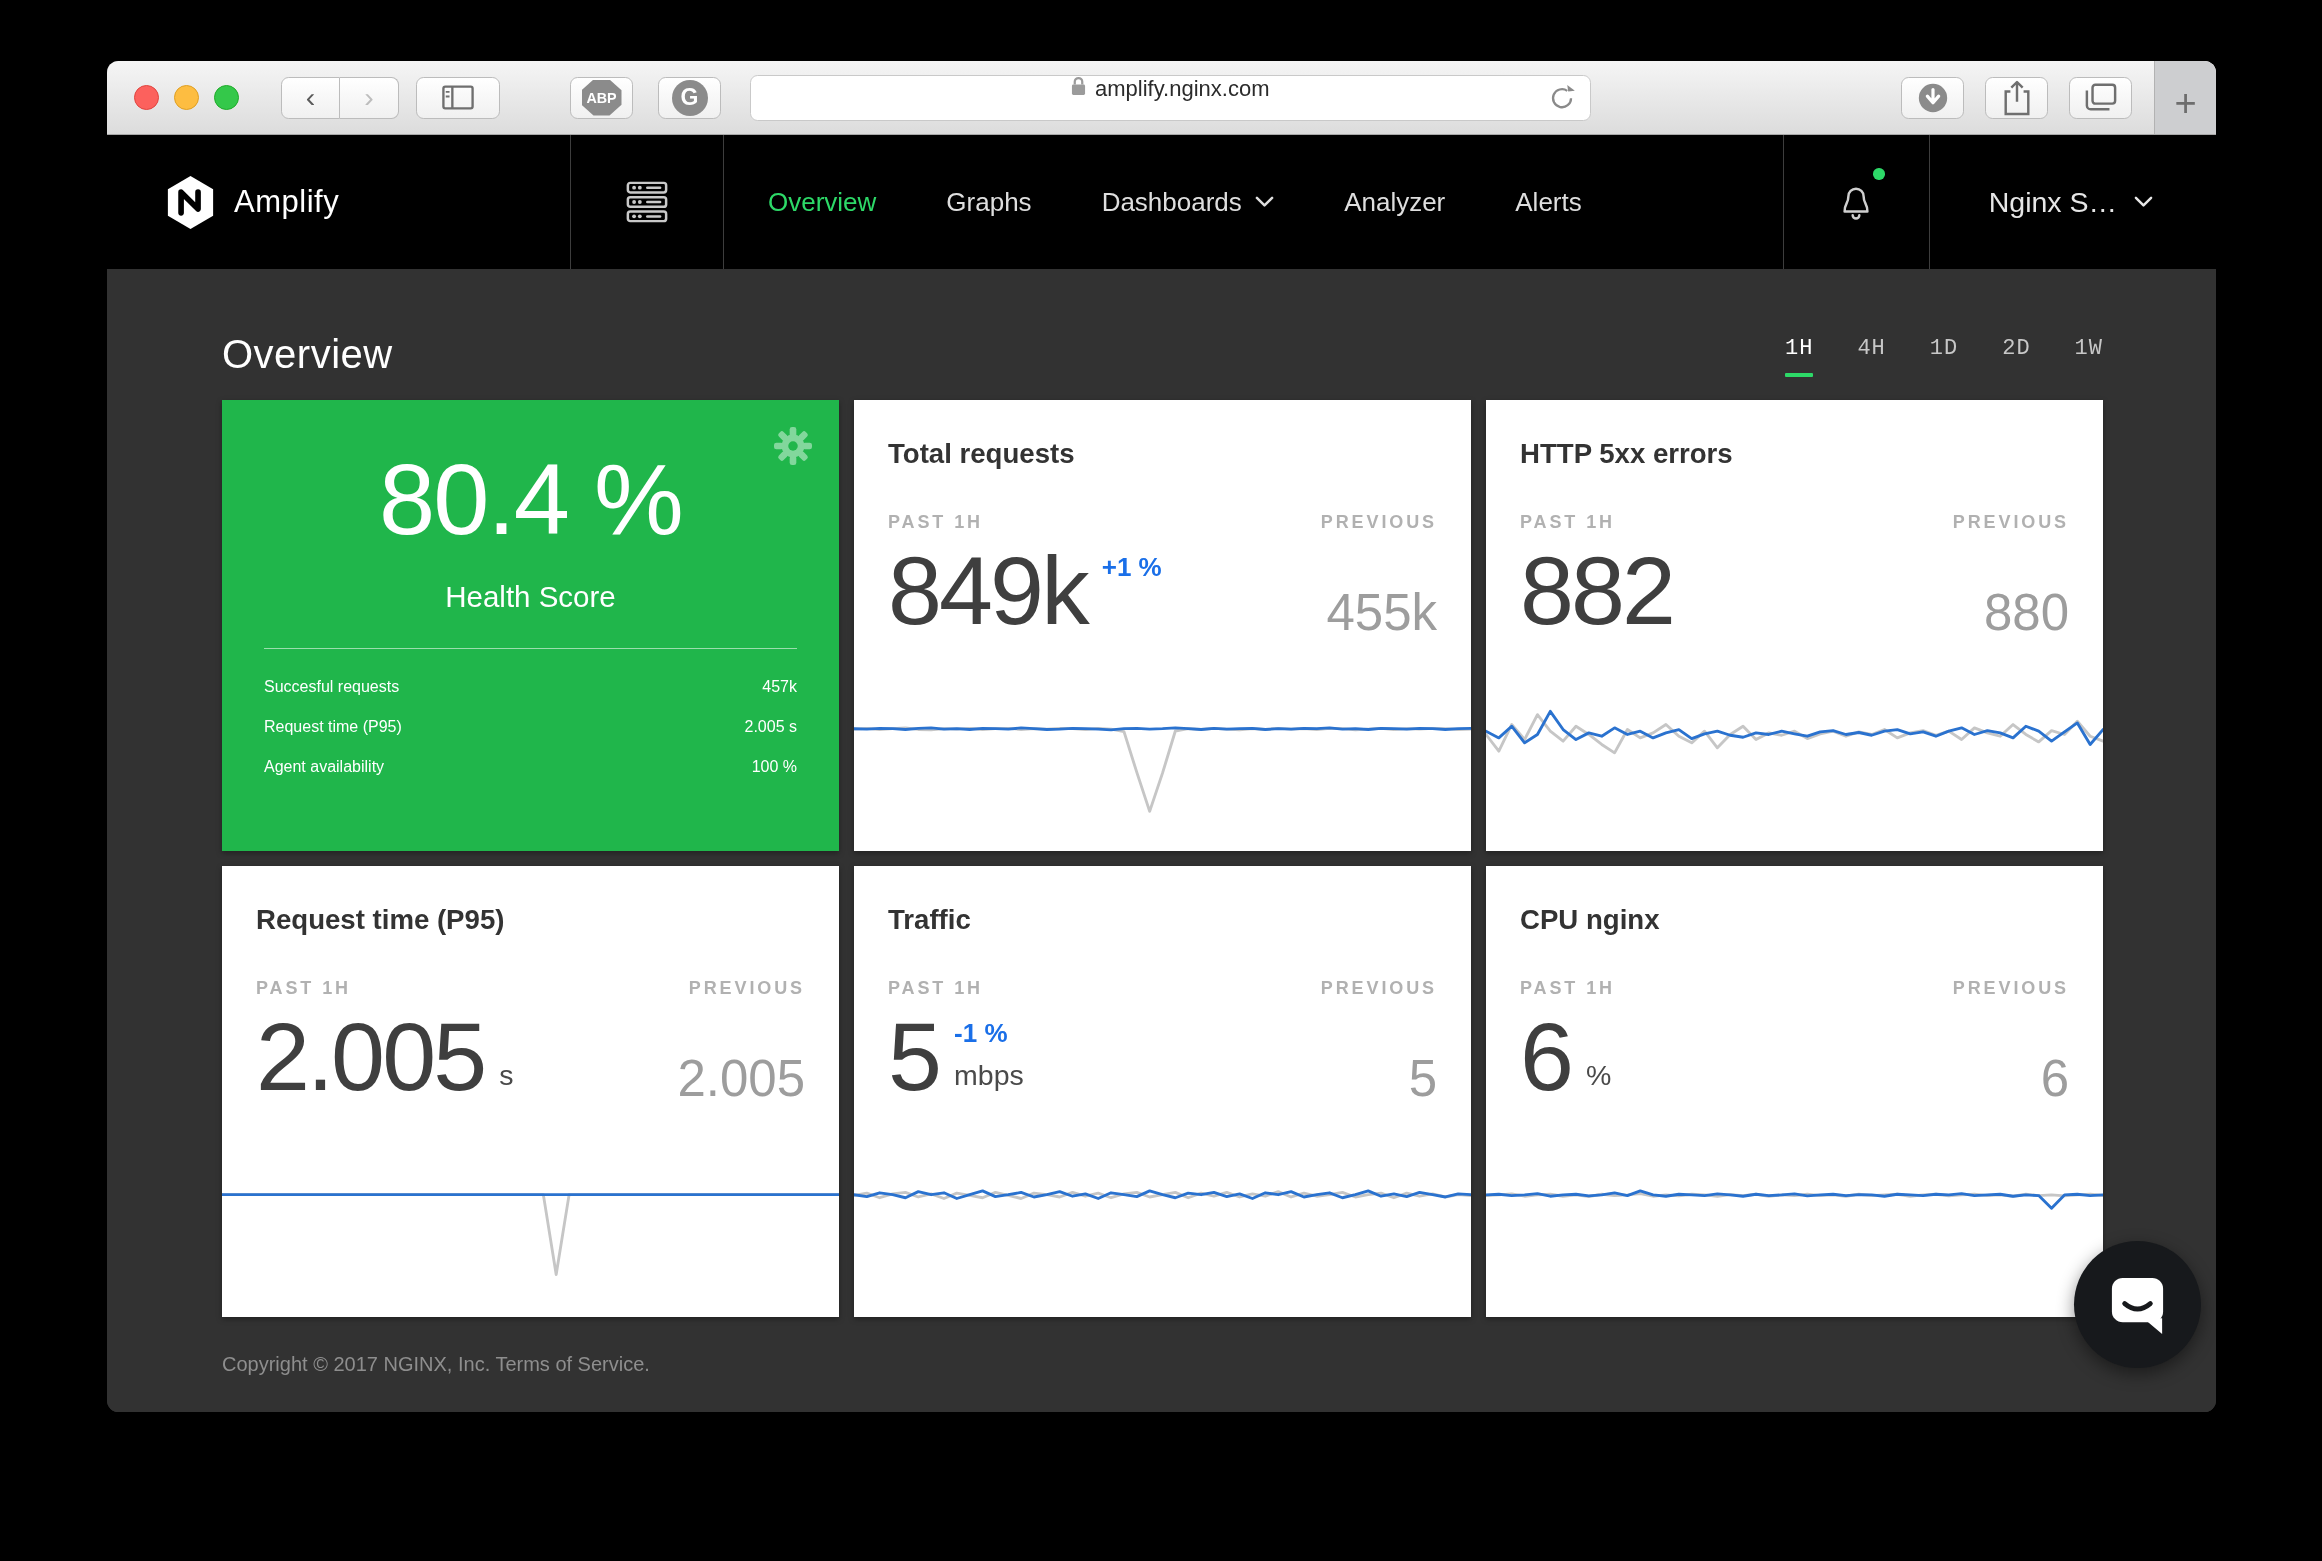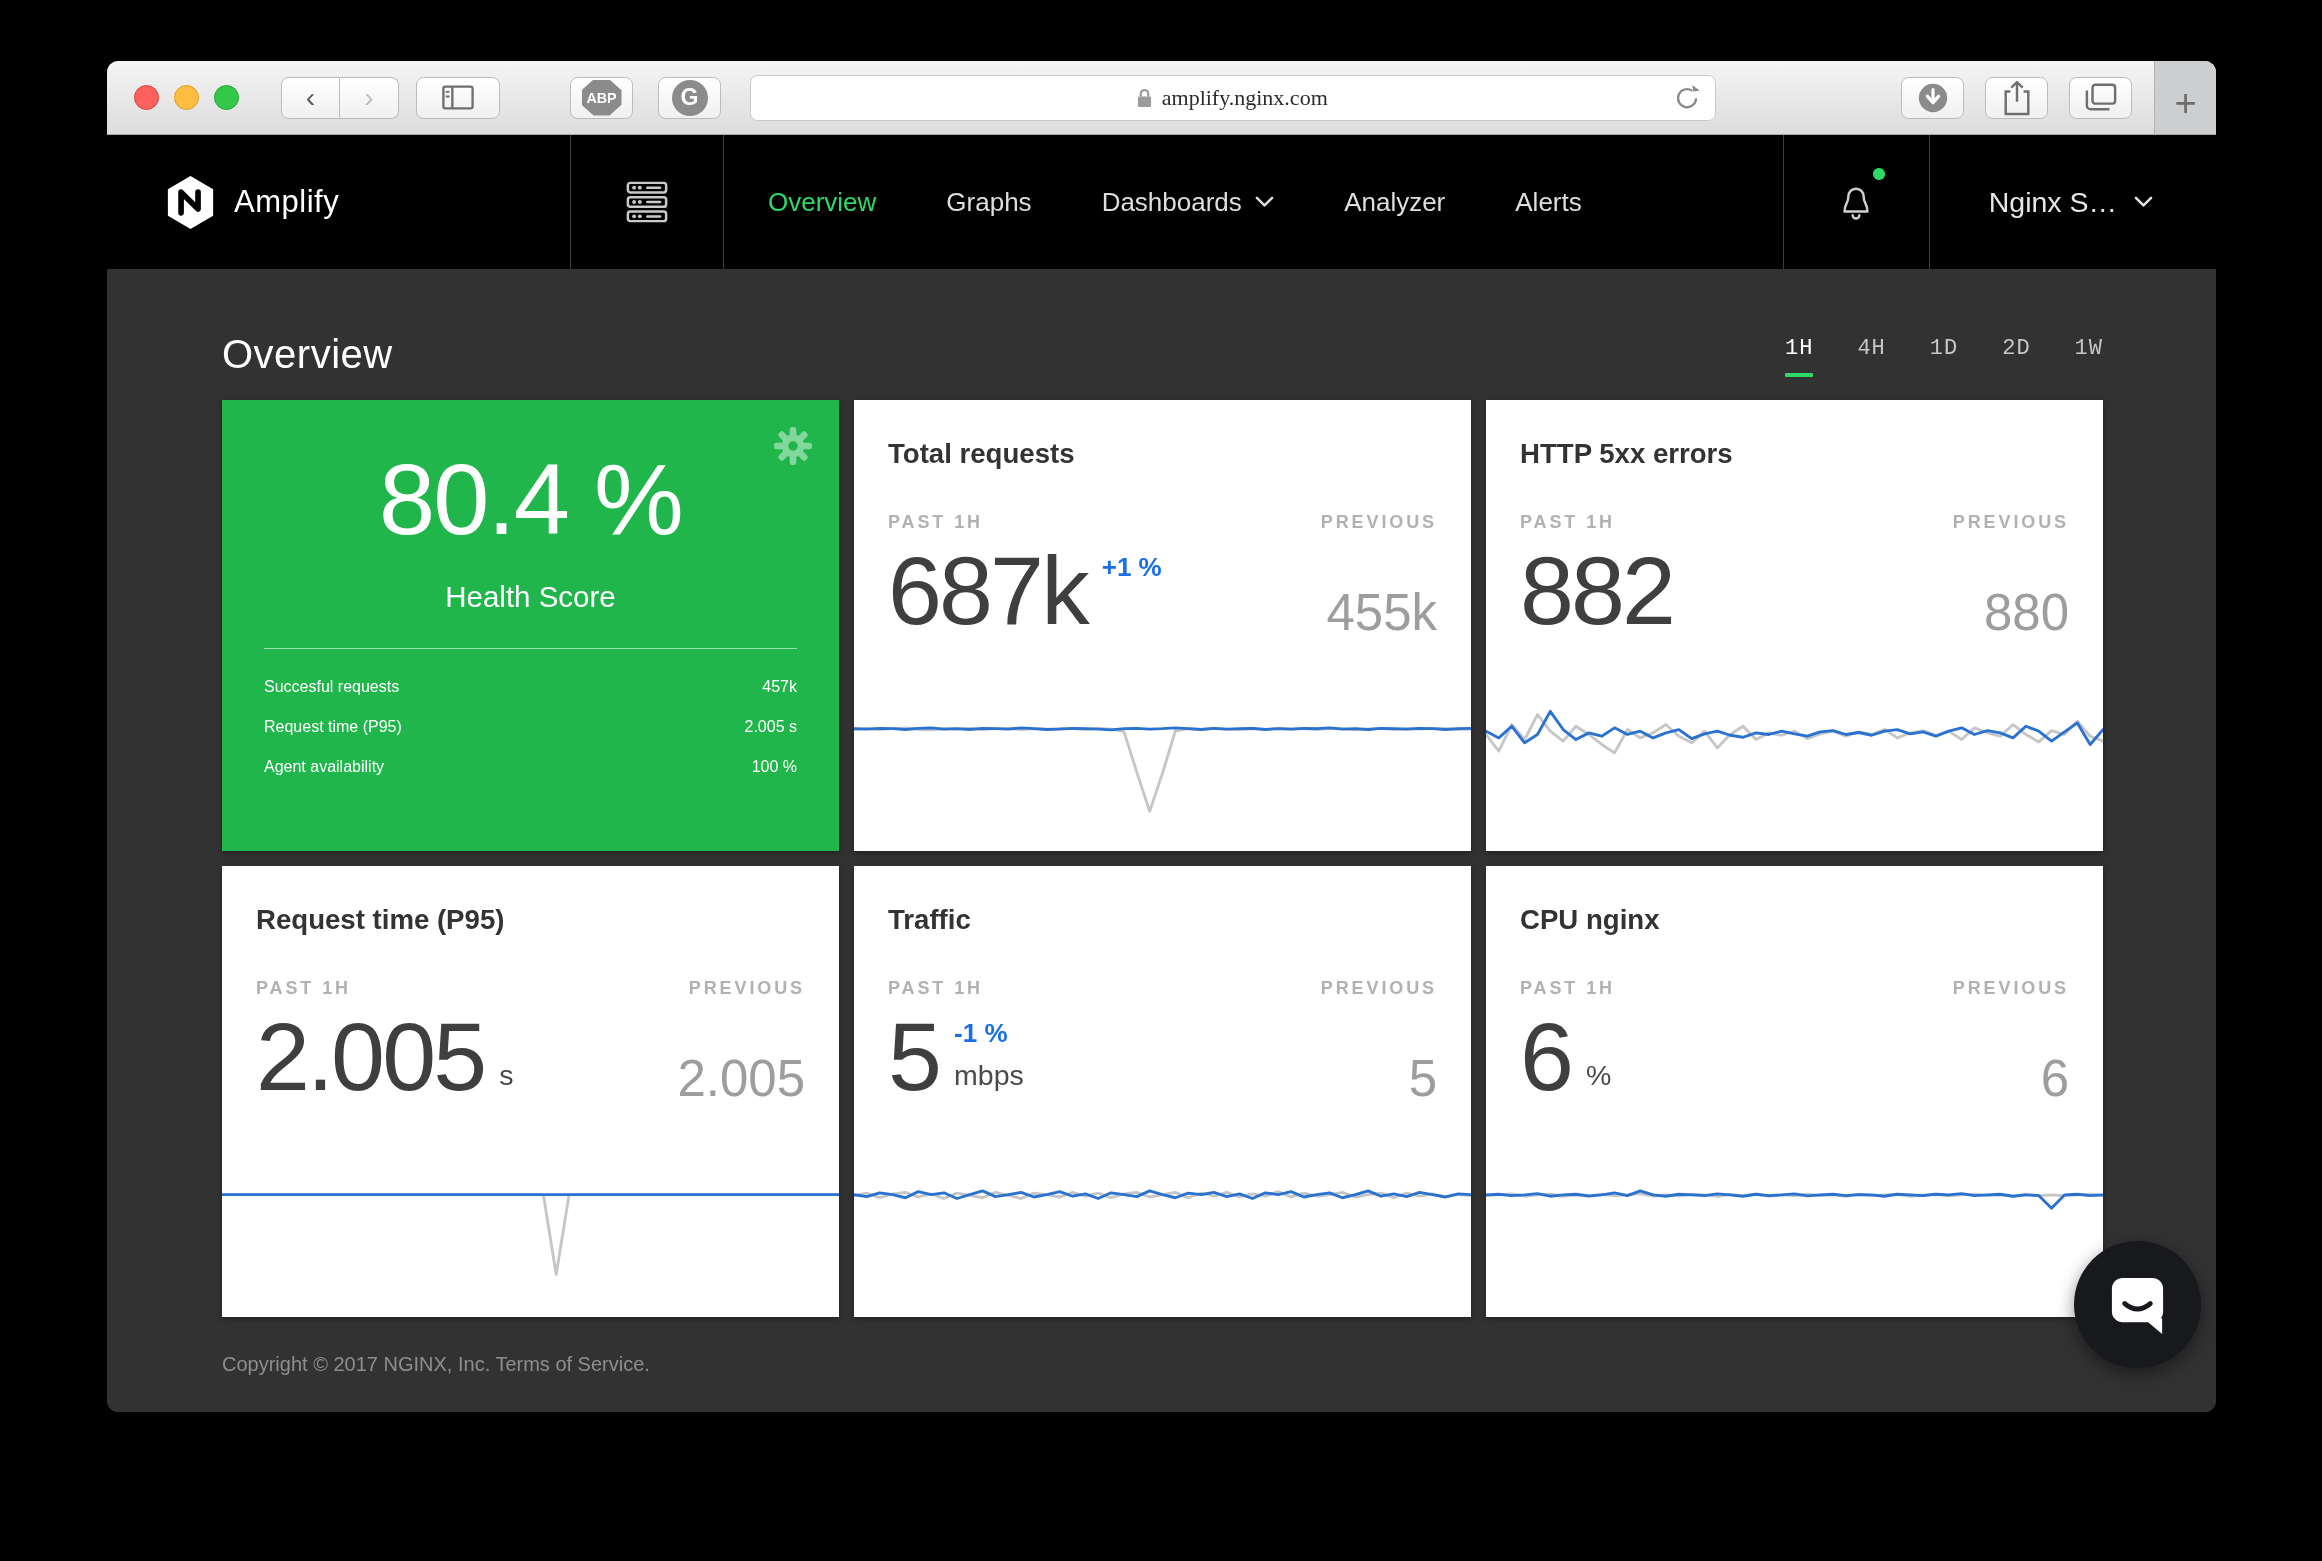--- a/index.html
+++ b/index.html
@@ -40,23 +40,23 @@
   .abp-badge{
     width:40px;height:36px;background:#8b8b8b;color:#fff;font-size:14.3px;font-weight:700;
     display:flex;align-items:center;justify-content:center;
     clip-path:polygon(30% 0,70% 0,100% 30%,100% 70%,70% 100%,30% 100%,0 70%,0 30%);
   }
   .g-badge{
     width:36px;height:36px;border-radius:50%;background:#8b8b8b;color:#fff;
     font-size:23px;font-weight:700;display:flex;align-items:center;justify-content:center;
   }
   .urlbar{
-    margin-left:28.5px;width:966px;height:46px;background:#fff;
-    border:1px solid #c9c9c9;border-radius:7.6px;display:flex;align-items:center;
-    justify-content:center;position:relative;flex:none;box-sizing:border-box;font-family:Liberation Serif, serif;
+    margin-left:28.5px;width:841px;height:46px;background:#fff;
+    border:1px solid #c9c9c9;border-radius:7.6px;display:flex;align-items:flex-start;
+    justify-content:center;position:relative;flex:none;box-sizing:border-box;
   }
   .url-text{font-size:22px;color:#2b2b2b;margin-left:9.5px;}
   .reload{position:absolute;right:13.3px;top:8.6px;}
   .right-tools{margin-left:auto;display:flex;align-items:center;margin-right:84px;}
   .right-tools .tbtn{width:63px;margin-left:21px;}
   .newtab-strip{
     position:absolute;right:0;top:0;bottom:0;width:61px;background:#cdced0;
     border-left:1px solid #b2b2b2;display:flex;align-items:center;justify-content:center;
     border-top-right-radius:11.4px;
   }
@@ -305,21 +305,21 @@
       </div>
 
       <div class="card mcard">
         <div class="card-title">Total requests</div>
         <div class="labels">
           <span>PAST 1H</span>
           <span>PREVIOUS</span>
         </div>
         <div class="value-row">
           <div class="big-group">
-            <span class="big">687k</span>
+            <span class="big">849k</span>
             <span class="aux">
               <span class="change">+1 %</span>
               <span class="unit"></span>
             </span>
           </div>
           <span class="prev">455k</span>
         </div>
         <div class="sparkline">
             <svg viewBox="0 0 644 140" preserveAspectRatio="none">
               <polyline points="0.0,46.4 13.4,45.6 26.8,46.8 40.3,46.0 53.7,45.2 67.1,46.8 80.5,47.2 93.9,46.0 107.3,46.4 120.8,45.6 134.2,46.8 147.6,46.0 161.0,45.6 174.4,46.8 187.8,46.0 201.3,46.4 214.7,45.6 228.1,46.0 241.5,46.8 254.9,45.6 268.3,46.4 281.8,49.1 295.2,92.0 308.6,133.0 322.0,92.8 335.4,48.4 348.8,46.0 362.3,46.8 375.7,45.6 389.1,46.4 402.5,47.2 415.9,46.0 429.3,46.8 442.8,45.6 456.2,46.4 469.6,46.0 483.0,46.8 496.4,45.6 509.8,46.0 523.3,47.2 536.7,46.4 550.1,45.6 563.5,46.8 576.9,46.0 590.3,46.4 603.8,45.6 617.2,46.0 630.6,46.8 644.0,46.4" fill="none" stroke="#c6c6c6" stroke-width="3" stroke-linejoin="round" stroke-linecap="round"></polyline>

